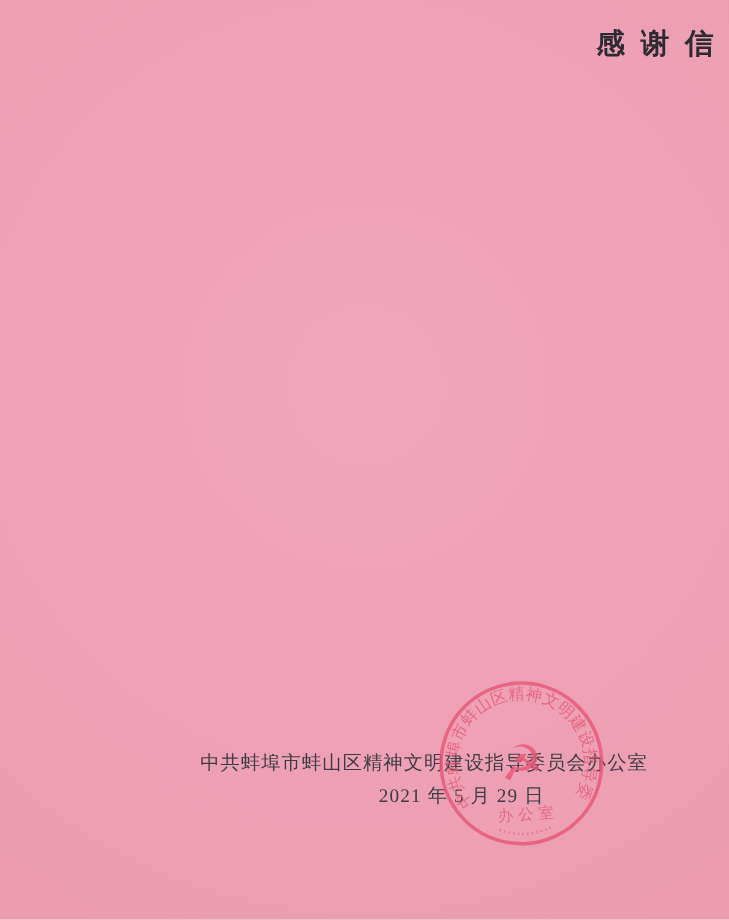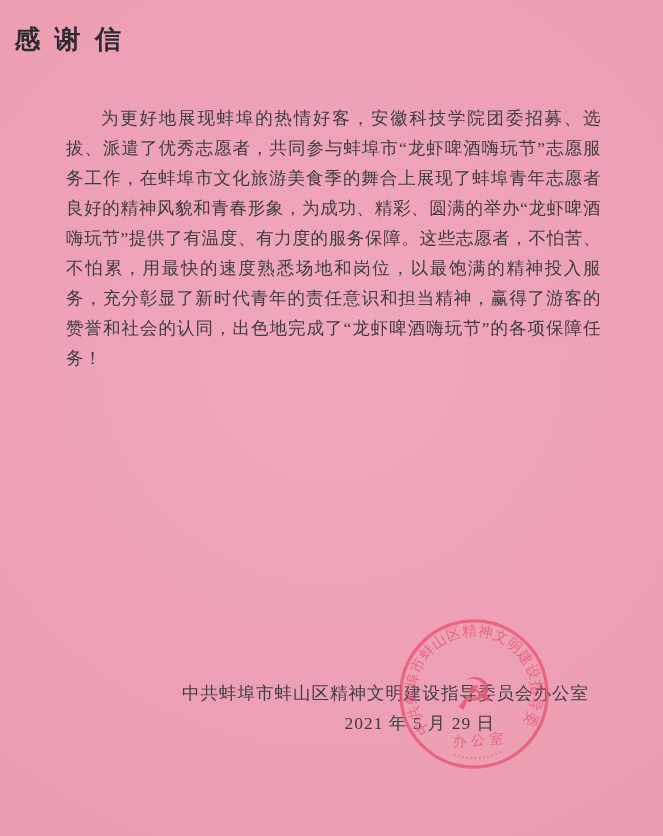--- a/index.html
+++ b/index.html
@@ -15,21 +15,21 @@
     margin: 0 auto;
     overflow: hidden;
     background: radial-gradient(circle at 50% 42%, #f0a7bc 0%, #eea1b6 55%, #eb9cb1 100%);
     color: #3e3c44;
   }
   .letter-title {
     position: absolute;
     top: 22px;
     left: 0;
     right: 0;
-    text-align: left;
+    text-align: right;
     font-size: 26px;
     font-weight: bold;
     letter-spacing: 0.55em;
     padding-left: 0.55em; 
     color: #2c2b31;
     font-family: "Liberation Sans", "DejaVu Sans", sans-serif;
   }
   .letter-body {
     position: absolute;
     top: 103px;
@@ -79,21 +79,20 @@
   }
 </style>
 </head>
 <body>
 
 <div class="page">
 
   <div class="letter-title">感谢信</div>
 
   <div class="letter-body">
-    <p>为更好地展现蚌埠的热情好客，安徽科技学院团委招募、选拔、派遣了优秀志愿者，共同参与蚌埠市“龙虾啤酒嗨玩节”志愿服务工作，在蚌埠市文化旅游美食季的舞合上展现了蚌埠青年志愿者良好的精神风貌和青春形象，为成功、精彩、圆满的举办“龙虾啤酒嗨玩节”提供了有温度、有力度的服务保障。这些志愿者，不怕苦、不怕累，用最快的速度熟悉场地和岗位，以最饱满的精神投入服务，充分彰显了新时代青年的责任意识和担当精神，赢得了游客的赞誉和社会的认同，出色地完成了“龙虾啤酒嗨玩节”的各项保障任务！</p>
   </div>
 
   <div class="signature-line">中共蚌埠市蚌山区精神文明建设指导委员会办公室</div>
 
   <div class="date-line">2021 年 5 月 29 日</div>
 
   <div class="stamp">
     <svg viewBox="0 0 176 176" xmlns="http://www.w3.org/2000/svg">
 
       <circle cx="88" cy="88" r="73" fill="none" stroke="#e85878" stroke-width="3.2"></circle>

